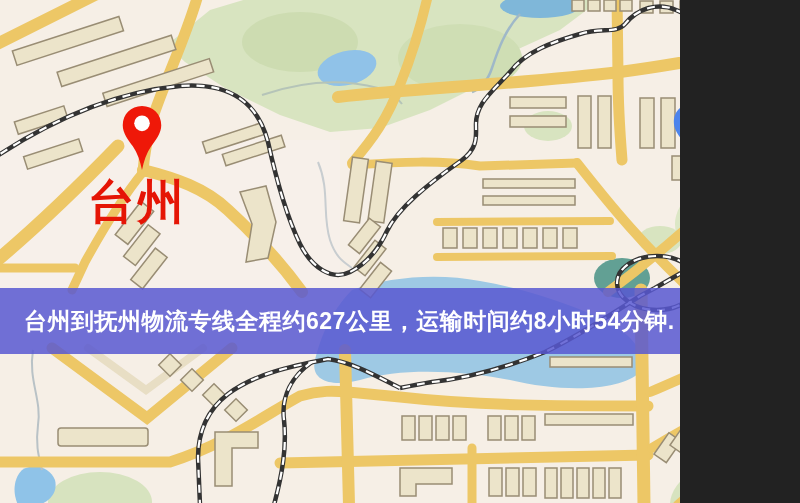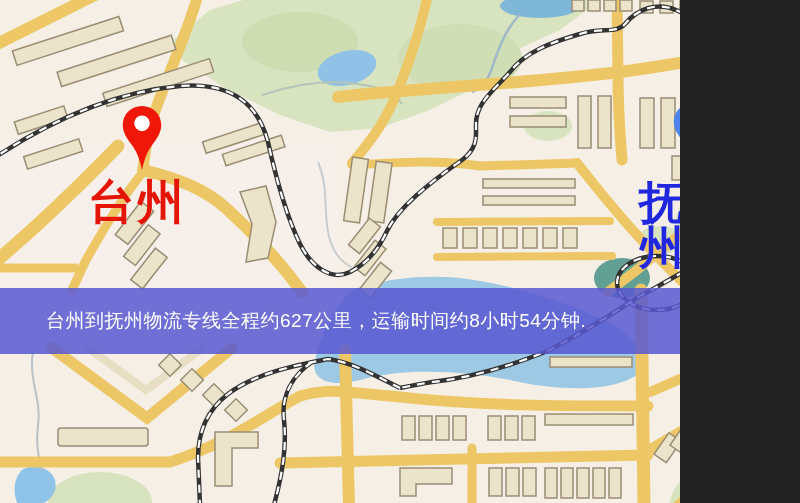--- a/index.html
+++ b/index.html
@@ -6,22 +6,22 @@
   .stage{position:relative;width:680px;height:503px;overflow:hidden;
          font-family:"Liberation Sans",sans-serif;background:#f6efe6;}
   .stage svg.mapbg{position:absolute;left:0;top:0;}
   .pin{position:absolute;}
   .city{position:absolute;font-family:"Liberation Serif",serif;font-weight:bold;
         letter-spacing:2px;line-height:1;text-shadow:0 0 1px rgba(255,255,255,.4);}
   .city.origin{left:88px;top:179px;font-size:47px;color:#e51505;}
   .city.dest{left:639px;top:181px;font-size:45px;color:#2127de;}
   .banner{position:absolute;left:0;top:288px;width:800px;height:66px;
           background:rgba(88,88,209,0.85);display:flex;align-items:center;}
-  .banner span{padding-left:46px;font-size:19px;color:#ffffff;letter-spacing:0.5px;
-               white-space:nowrap;}
+  .banner span{padding-left:24px;font-size:23px;color:#ffffff;letter-spacing:0.5px;
+               white-space:nowrap;font-weight:bold;}
 </style>
 </head>
 <body>
 
 <div class="stage">
 
   <svg class="mapbg" width="800" height="503" viewBox="0 0 800 503">
 
     <rect x="0" y="0" width="800" height="503" fill="#f6efe6"></rect>
     <rect x="0" y="140" width="340" height="160" fill="#f8f0ec" opacity="0.6"></rect>
@@ -187,19 +187,18 @@
     <path d="M24,2 C12,2 3,11 3,23 C3,32 9,39 14,46 C19,53 22,62 24,72 C26,62 29,53 34,46 C39,39 45,32 45,23 C45,11 36,2 24,2 Z" fill="#ef1808"></path>
     <circle cx="24" cy="21" r="8.5" fill="#ffffff"></circle>
   </svg>
 
   <svg class="pin" style="left:668px;top:102px;" width="48" height="64" viewBox="0 0 48 74">
     <path d="M24,2 C12,2 3,11 3,23 C3,32 9,39 14,46 C19,53 22,62 24,72 C26,62 29,53 34,46 C39,39 45,32 45,23 C45,11 36,2 24,2 Z" fill="#4c84ec"></path>
     <circle cx="24" cy="21" r="9" fill="#ffffff"></circle>
   </svg>
 
   <div class="city origin">台州</div>
-  <div class="city dest">抚州</div>
 
   <div class="banner">
     <span>台州到抚州物流专线全程约627公里，运输时间约8小时54分钟.</span>
   </div>
 
 </div>
 
 </body></html>

